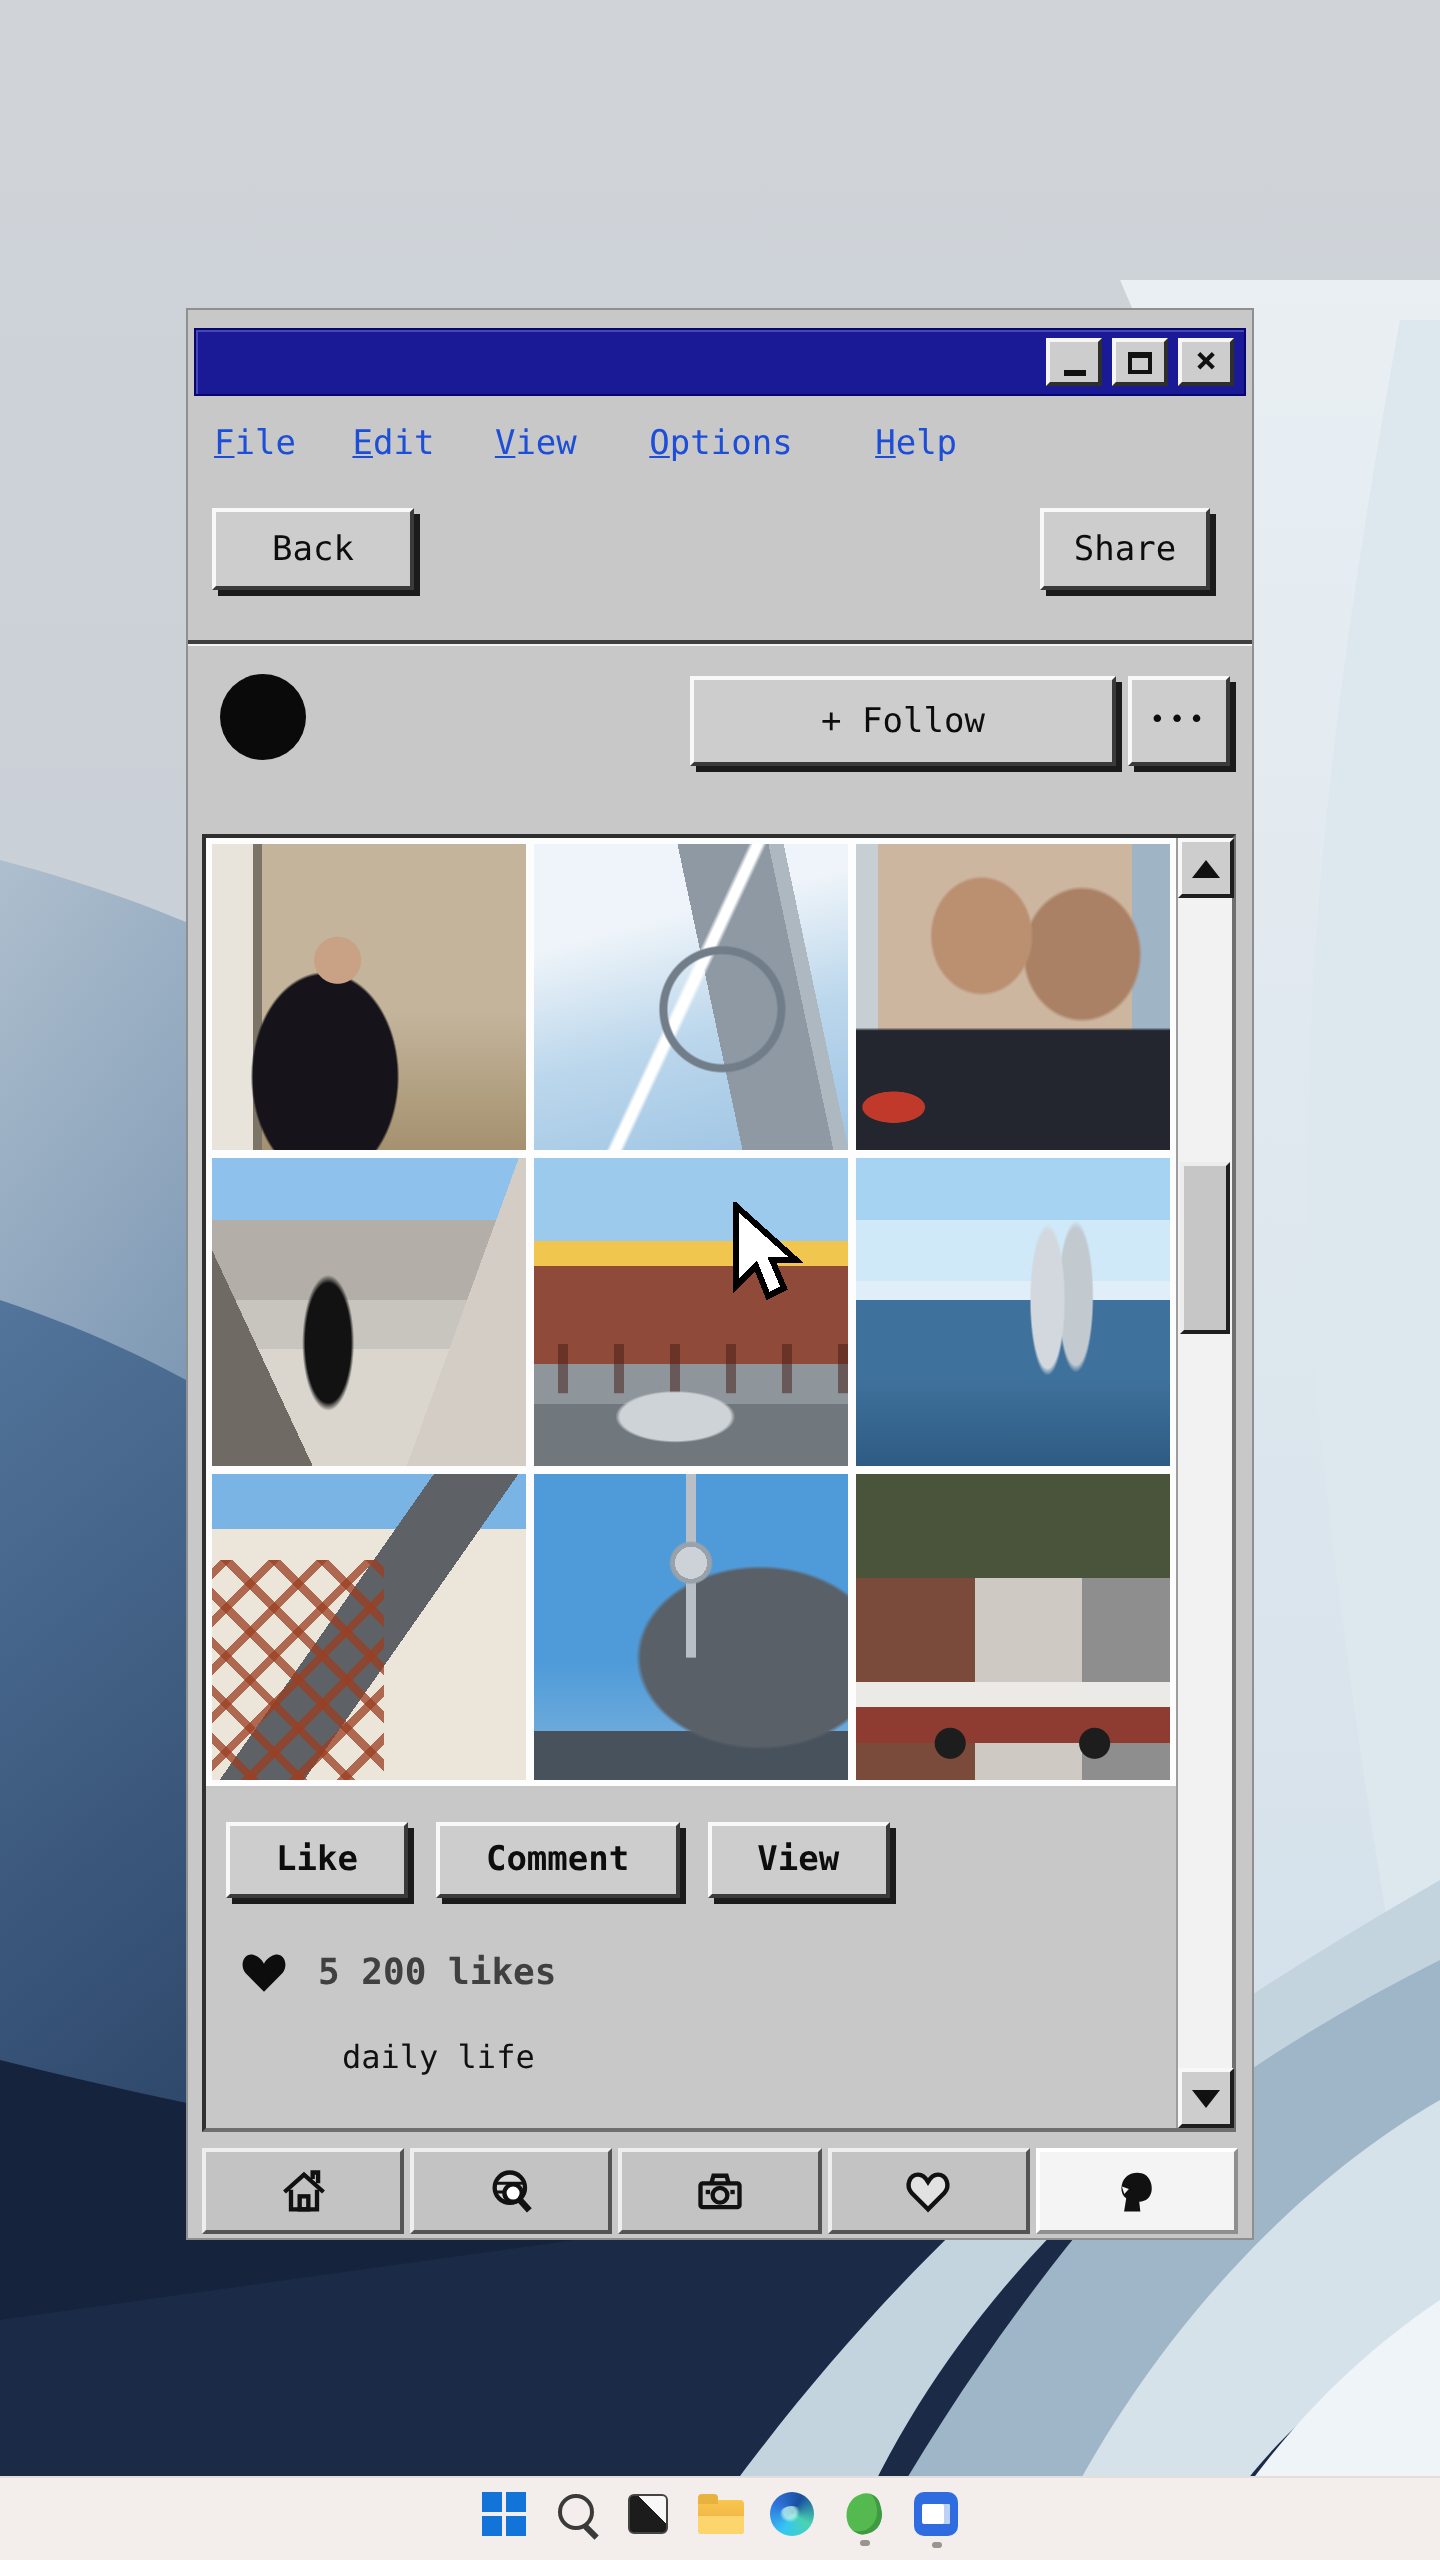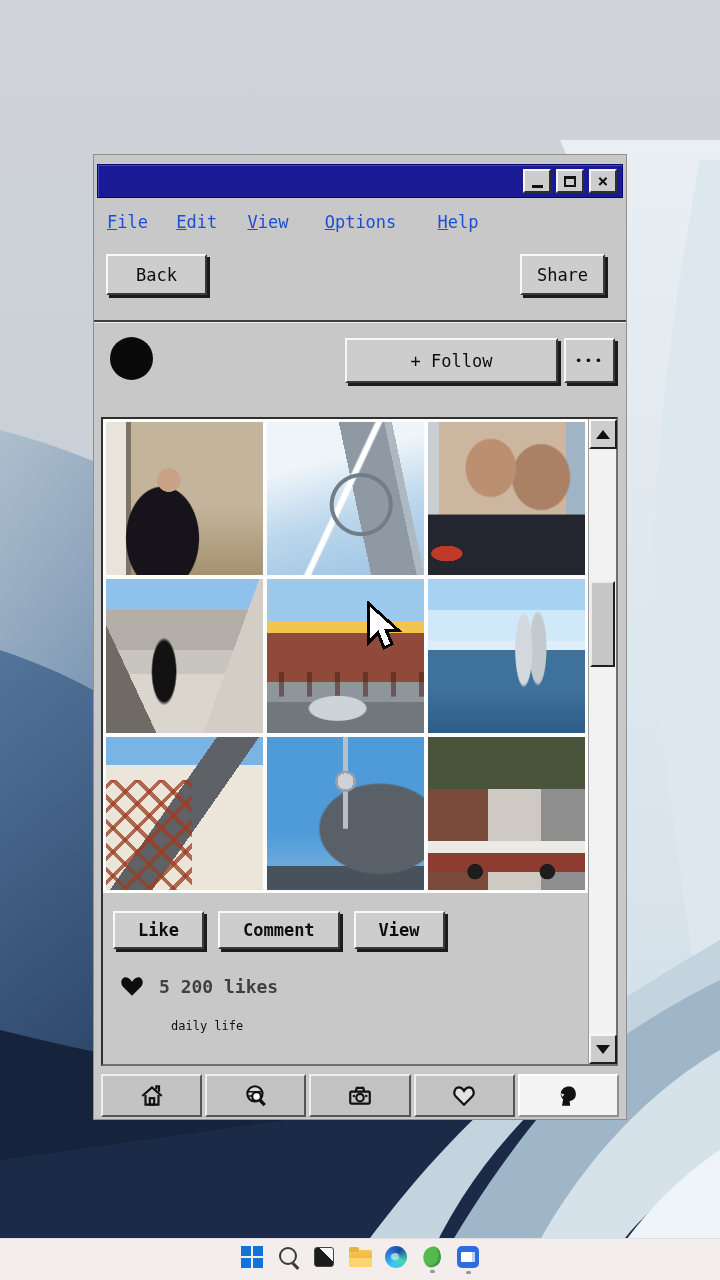--- a/index.html
+++ b/index.html
@@ -80,21 +80,21 @@
   .tri-up { width:0; height:0; border-left:7px solid transparent; border-right:7px solid transparent; border-bottom:9px solid #111; }
   .tri-down { width:0; height:0; border-left:7px solid transparent; border-right:7px solid transparent; border-top:9px solid #111; }
   .scroll-thumb { position:absolute; left:1px; top:162px; width:25px; height:86px; background:#c6c6c6;
                   border:2px solid; border-color:#ececec #1f1f1f #1f1f1f #ececec; }
 
   .actions { position:absolute; left:10px; top:492px; display:flex; gap:14px; }
   .action-btn { position:relative; height:38px; padding:0 23px;font-weight:bold; }
 
   .likes-row { position:absolute; left:17px; top:556px; display:flex; align-items:center; }
   .likes-label { margin-left:15px; font-weight:bold; font-size:18px; color:#404040; }
-  .caption { position:absolute; left:68px; top:600px; font-size:12px; color:#111; }
+  .caption { position:absolute; left:68px; top:600px; font-size:16px; color:#111; }
 
   
   .navbar { position:absolute; left:7px; right:7px; top:919px; height:43px; display:flex; gap:3px; }
   .tab { flex:1; background:#c3c3c3; border:2px solid; border-color:#eeeeee #545454 #545454 #eeeeee;
          display:flex; align-items:center; justify-content:center; }
   .tab.active { background:#f4f4f4; border-color:#ffffff #8f8f8f #8f8f8f #ffffff; }
 
   
   .p1 { background:
         radial-gradient(12px 12px at 40% 38%, #c9a184 0 96%, transparent 100%),

